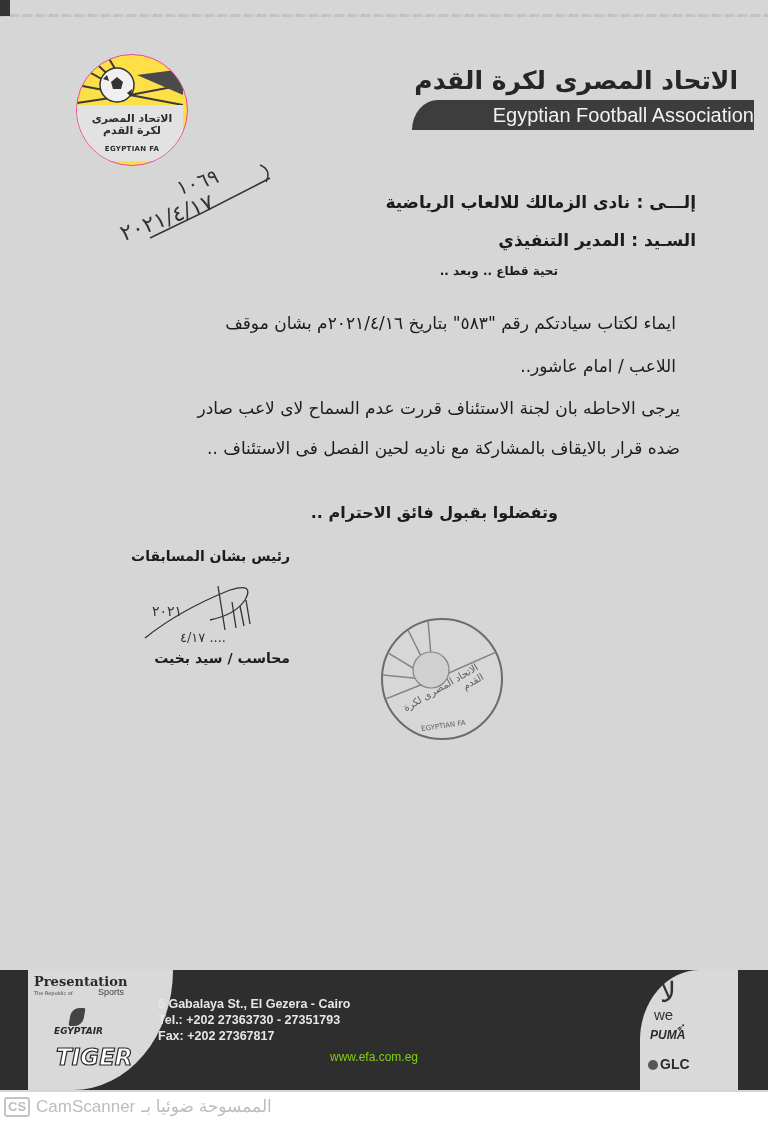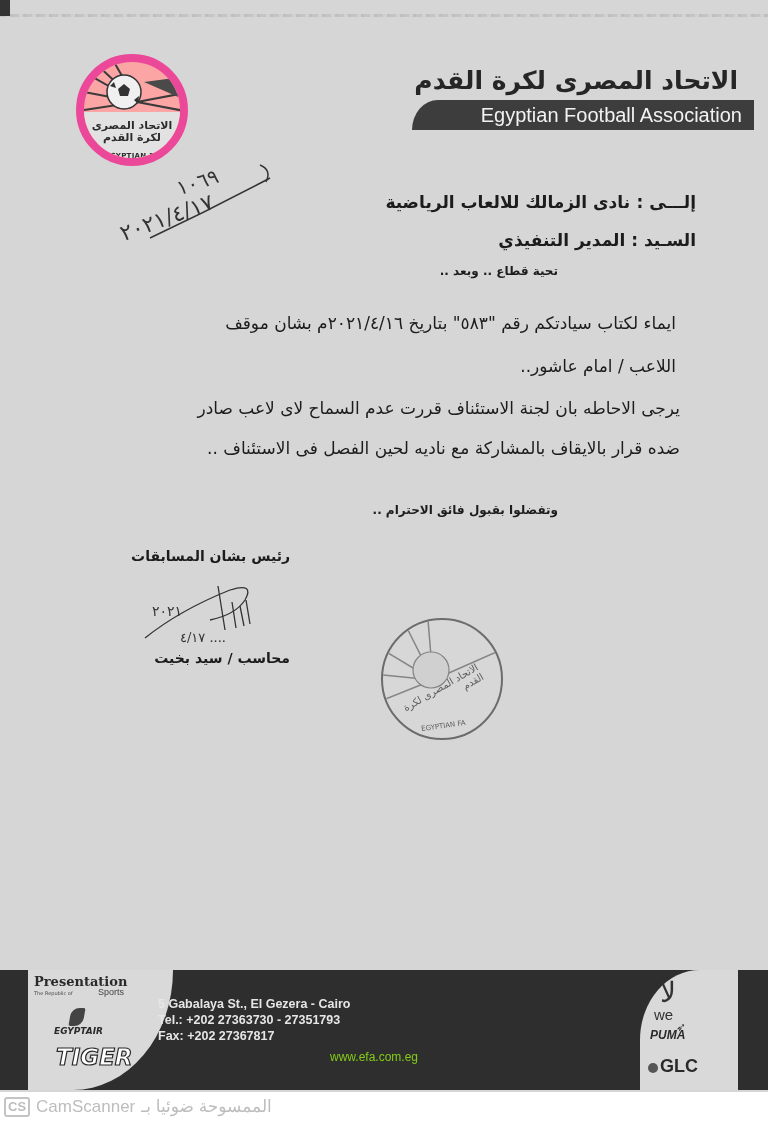--- a/index.html
+++ b/index.html
@@ -16,43 +16,43 @@
   .page::before {
     content: ""; position: absolute; left: 0; right: 0; top: 14px; height: 3px;
     background: repeating-linear-gradient(90deg, #bdbdbd 0 6px, #cfcfcf 6px 10px, #b5b5b5 10px 13px);
     opacity: .7;
   }
   .corner-mark { position: absolute; left: 0; top: 0; width: 10px; height: 16px; background: #333; }
 
   
   .logo {
     position: absolute; left: 76px; top: 54px; width: 112px; height: 112px;
-    border-radius: 50%; border: 8px solid #ec4899; box-sizing: border-box;
-    background: #fca5a5; overflow: hidden;
+    border-radius: 50%; border: 1px solid #ec4899; box-sizing: border-box;
+    background: #fde047; overflow: hidden;
   }
   .logo svg { position: absolute; left: 0; top: 0; }
   .logo-ar {
     position: absolute; left: 0; right: 0; top: 58px; text-align: center;
     font-size: 11px; font-weight: bold; line-height: 12px; color: #2b2b2b;
     direction: rtl;
   }
   .logo-en {
     position: absolute; left: 0; right: 0; top: 90px; text-align: center;
     font-size: 7px; font-weight: bold; color: #2b2b2b; letter-spacing: .3px;
   }
 
   
   .hdr-ar {
     position: absolute; right: 30px; top: 66px; font-size: 25px; font-weight: bold;
     direction: rtl; color: #262626; font-family: "DejaVu Sans", sans-serif;
   }
   .hdr-bar {
     position: absolute; left: 412px; right: 14px; top: 100px; height: 30px;
     background: #3d3d3d; border-top-left-radius: 26px 30px;
-    display: flex; align-items: center; justify-content: flex-end; padding-right: 12px;
+    display: flex; align-items: center; justify-content: flex-end; 
   }
   .hdr-en {
     color: #f2f2f2; font-size: 20px; font-family: "Liberation Sans", sans-serif;
   }
 
   
   .hw { position: absolute; font-family: "DejaVu Serif", serif; color: #333; }
   .hw-num { left: 176px; top: 170px; font-size: 20px; transform: rotate(-18deg); letter-spacing: 3px; }
   .hw-date { left: 118px; top: 205px; font-size: 22px; transform: rotate(-20deg); letter-spacing: 4px; }
   .hw-curve { position: absolute; left: 140px; top: 160px; }
@@ -64,21 +64,21 @@
   .greet-line { right: 210px; top: 264px; font-size: 12px; font-weight: bold; }
   .lbl { display: inline-block; min-width: 60px; }
 
   
   .body-p { right: 90px; font-size: 17px; }
   .b1 { top: 313px; right: 92px; }
   .b2 { top: 356px; right: 92px; }
   .b3 { top: 398px; right: 88px; }
   .b4 { top: 438px; right: 88px; }
 
-  .closing { right: 210px; top: 503px; font-size: 12px; font-weight: bold; }
+  .closing { right: 210px; top: 503px; font-size: 16px; font-weight: bold; }
   .sig-title { right: 478px; top: 548px; font-size: 14px; font-weight: bold; }
   .sig-name { right: 478px; top: 650px; font-size: 14px; font-weight: bold; }
   .sig-scribble { position: absolute; left: 140px; top: 580px; }
 
   
   .stamp {
     position: absolute; left: 381px; top: 618px; width: 122px; height: 122px;
     border-radius: 50%; border: 2px solid #5a5a5a; box-sizing: border-box;
     background: #d8d8d8; overflow: hidden; opacity: .85;
   }
@@ -111,21 +111,21 @@
   .sp-tiger { position: absolute; left: 28px; top: 74px; font-size: 23px; font-weight: bold; font-style: italic; color: #fff; -webkit-text-stroke: 1.2px #2a2a2a; font-family: "DejaVu Sans", sans-serif; }
 
   .f-en { position: absolute; left: 158px; top: 26px; color: #e6e6e6; font-family: "Liberation Sans", sans-serif; font-size: 12.5px; line-height: 16px; font-weight: bold; }
   .f-ar { position: absolute; right: 158px; top: 26px; color: #e6e6e6; font-size: 11px; line-height: 16px; direction: rtl; text-align: right; font-weight: bold; }
   .f-web { position: absolute; left: 330px; top: 80px; color: #84cc16; font-family: "Liberation Sans", sans-serif; font-size: 12px; }
 
   .we-icon { position: absolute; left: 20px; top: 6px; font-size: 28px; color: #333; font-family: "DejaVu Serif", serif; }
   .we-text { position: absolute; left: 14px; top: 36px; font-size: 15px; color: #333; font-family: "Liberation Sans", sans-serif; }
   .puma { position: absolute; left: 10px; top: 58px; font-size: 12px; font-weight: bold; color: #2a2a2a; font-family: "Liberation Sans", sans-serif; font-style: italic; }
   .puma-cat { position: absolute; left: 36px; top: 50px; font-size: 12px; color: #2a2a2a; }
-  .glc { position: absolute; left: 8px; top: 86px; font-size: 18px; font-weight: bold; color: #2a2a2a; font-family: "Liberation Sans", sans-serif; }
+  .glc { position: absolute; left: 8px; top: 86px; font-size: 14px; font-weight: bold; color: #2a2a2a; font-family: "Liberation Sans", sans-serif; }
   .glc-dot { display: inline-block; width: 10px; height: 10px; border-radius: 50%; background: #555; margin-right: 2px; vertical-align: -1px; }
 
   
   .cs {
     position: absolute; left: 4px; top: 1096px; display: flex; align-items: center; gap: 6px;
     color: #bdbdbd; font-family: "Liberation Sans", sans-serif; font-size: 17px;
   }
   .cs-box { border: 2px solid #c4c4c4; border-radius: 3px; padding: 0 2px; font-size: 13px; line-height: 16px; font-weight: bold; }
   .cs-ar { direction: rtl; }
 </style>

